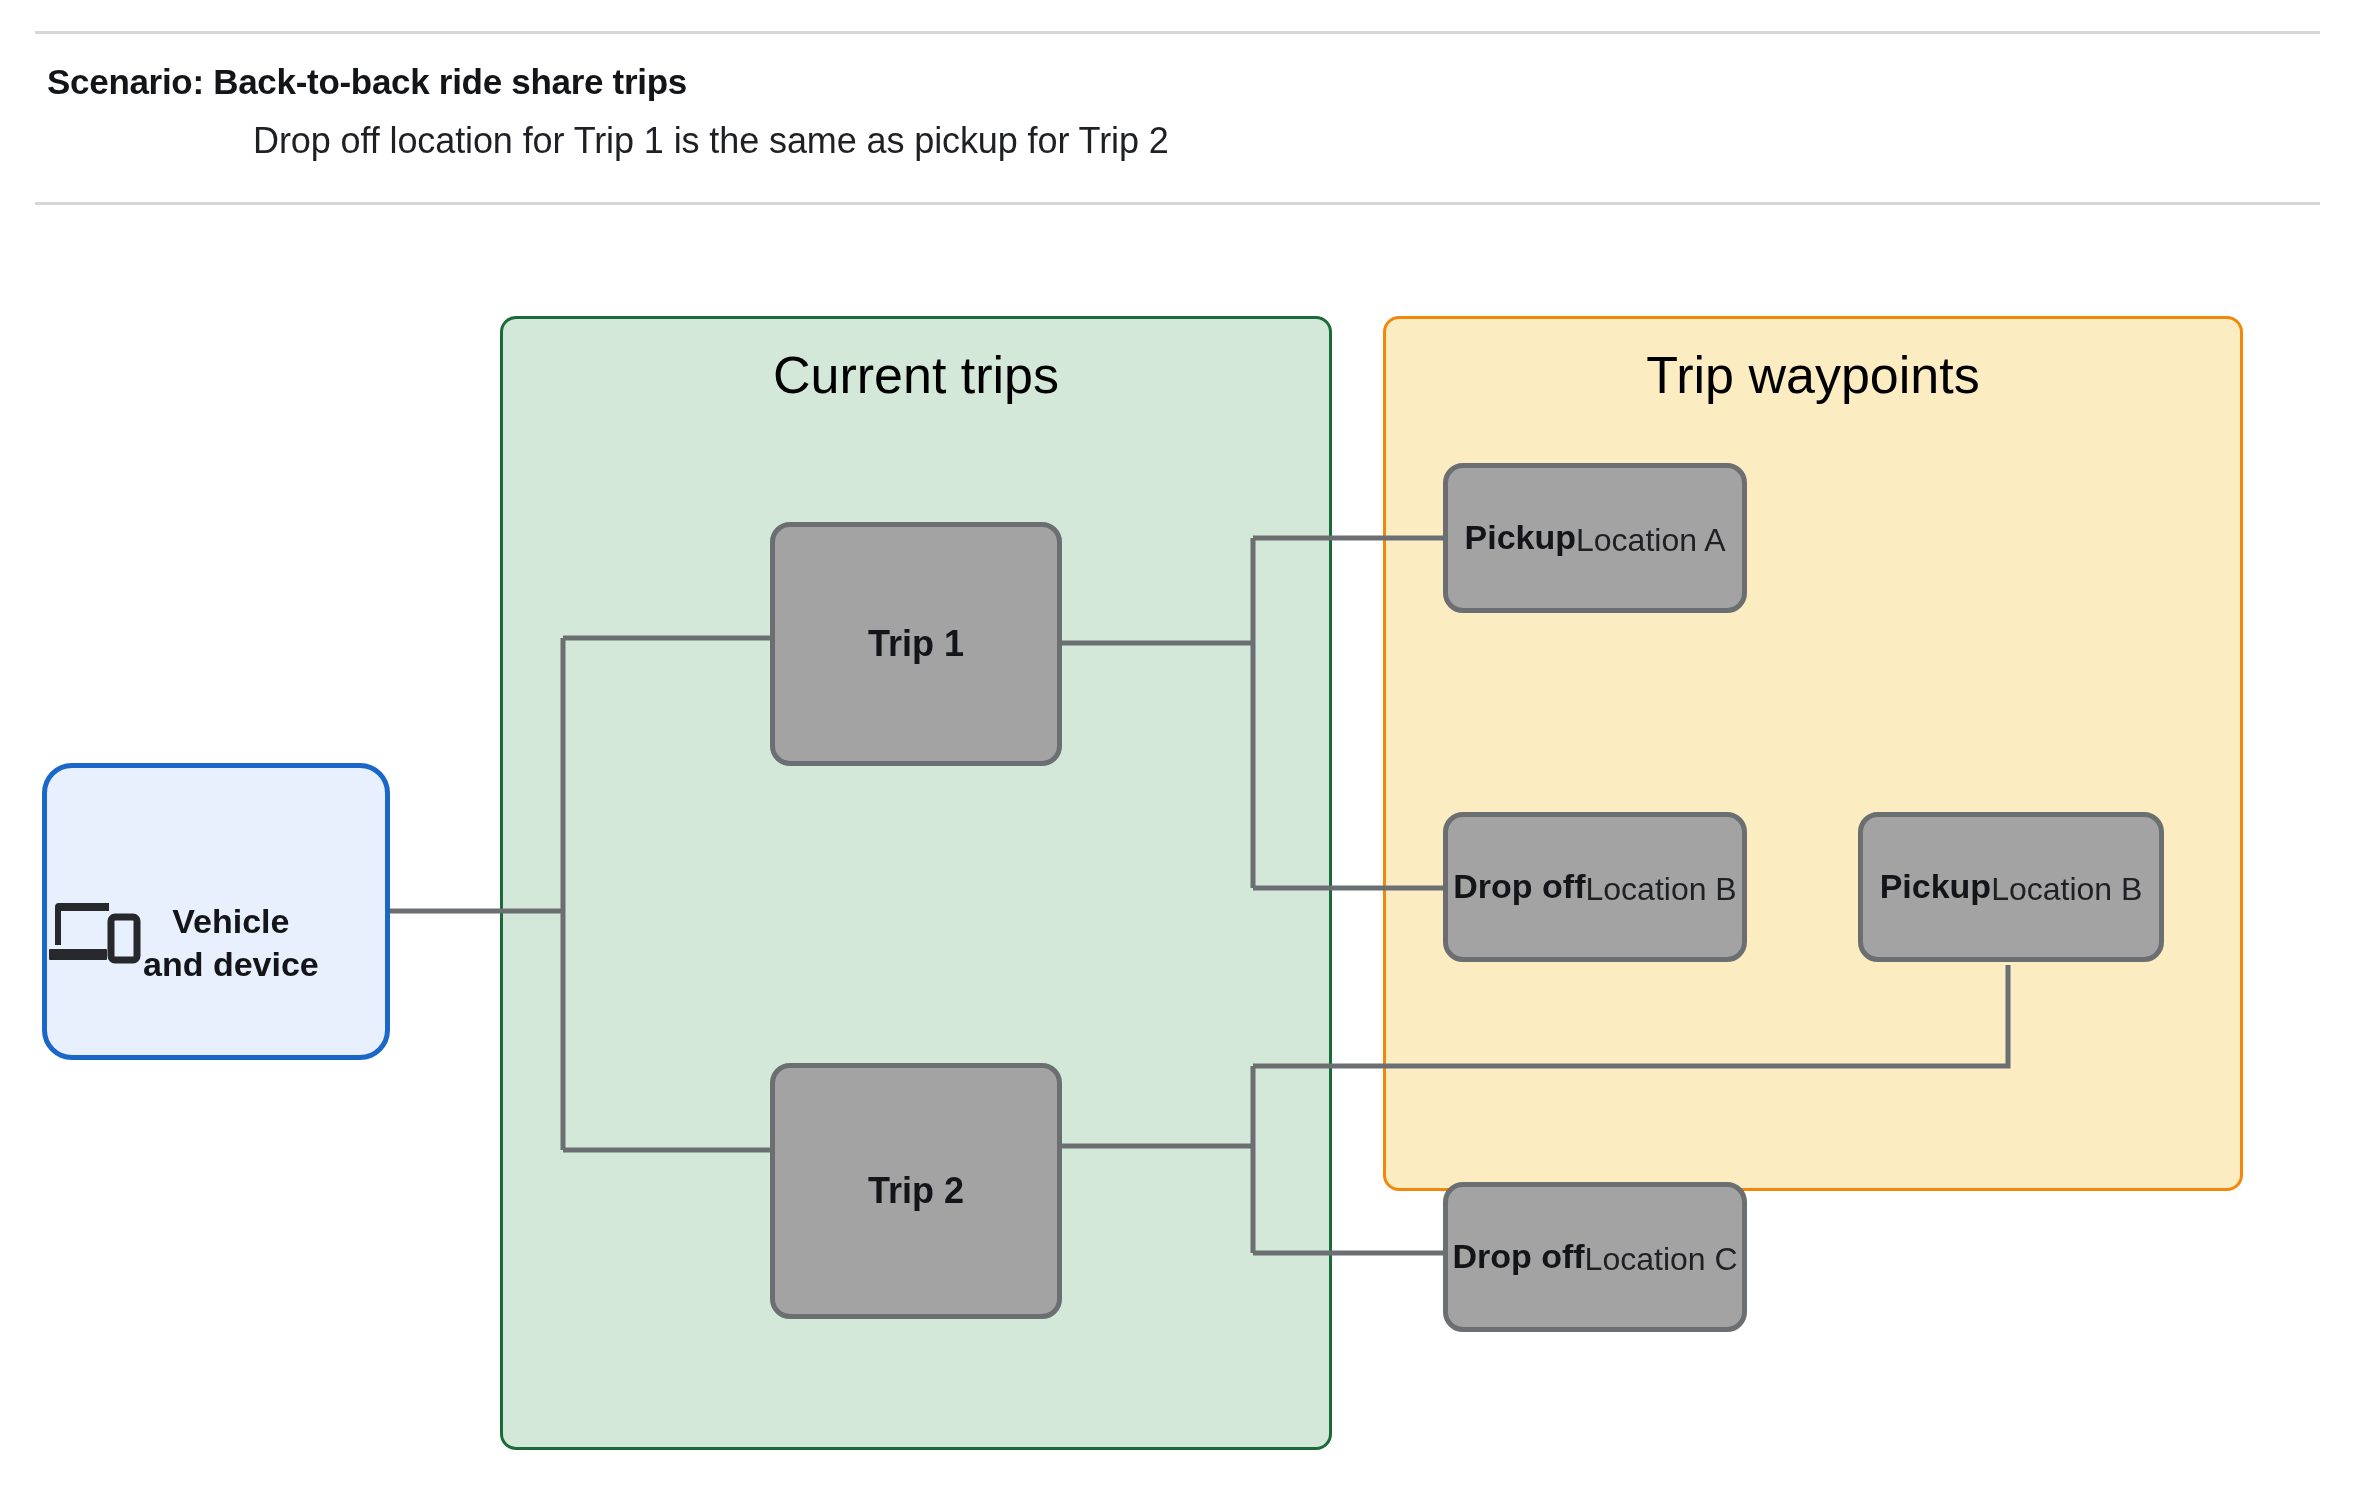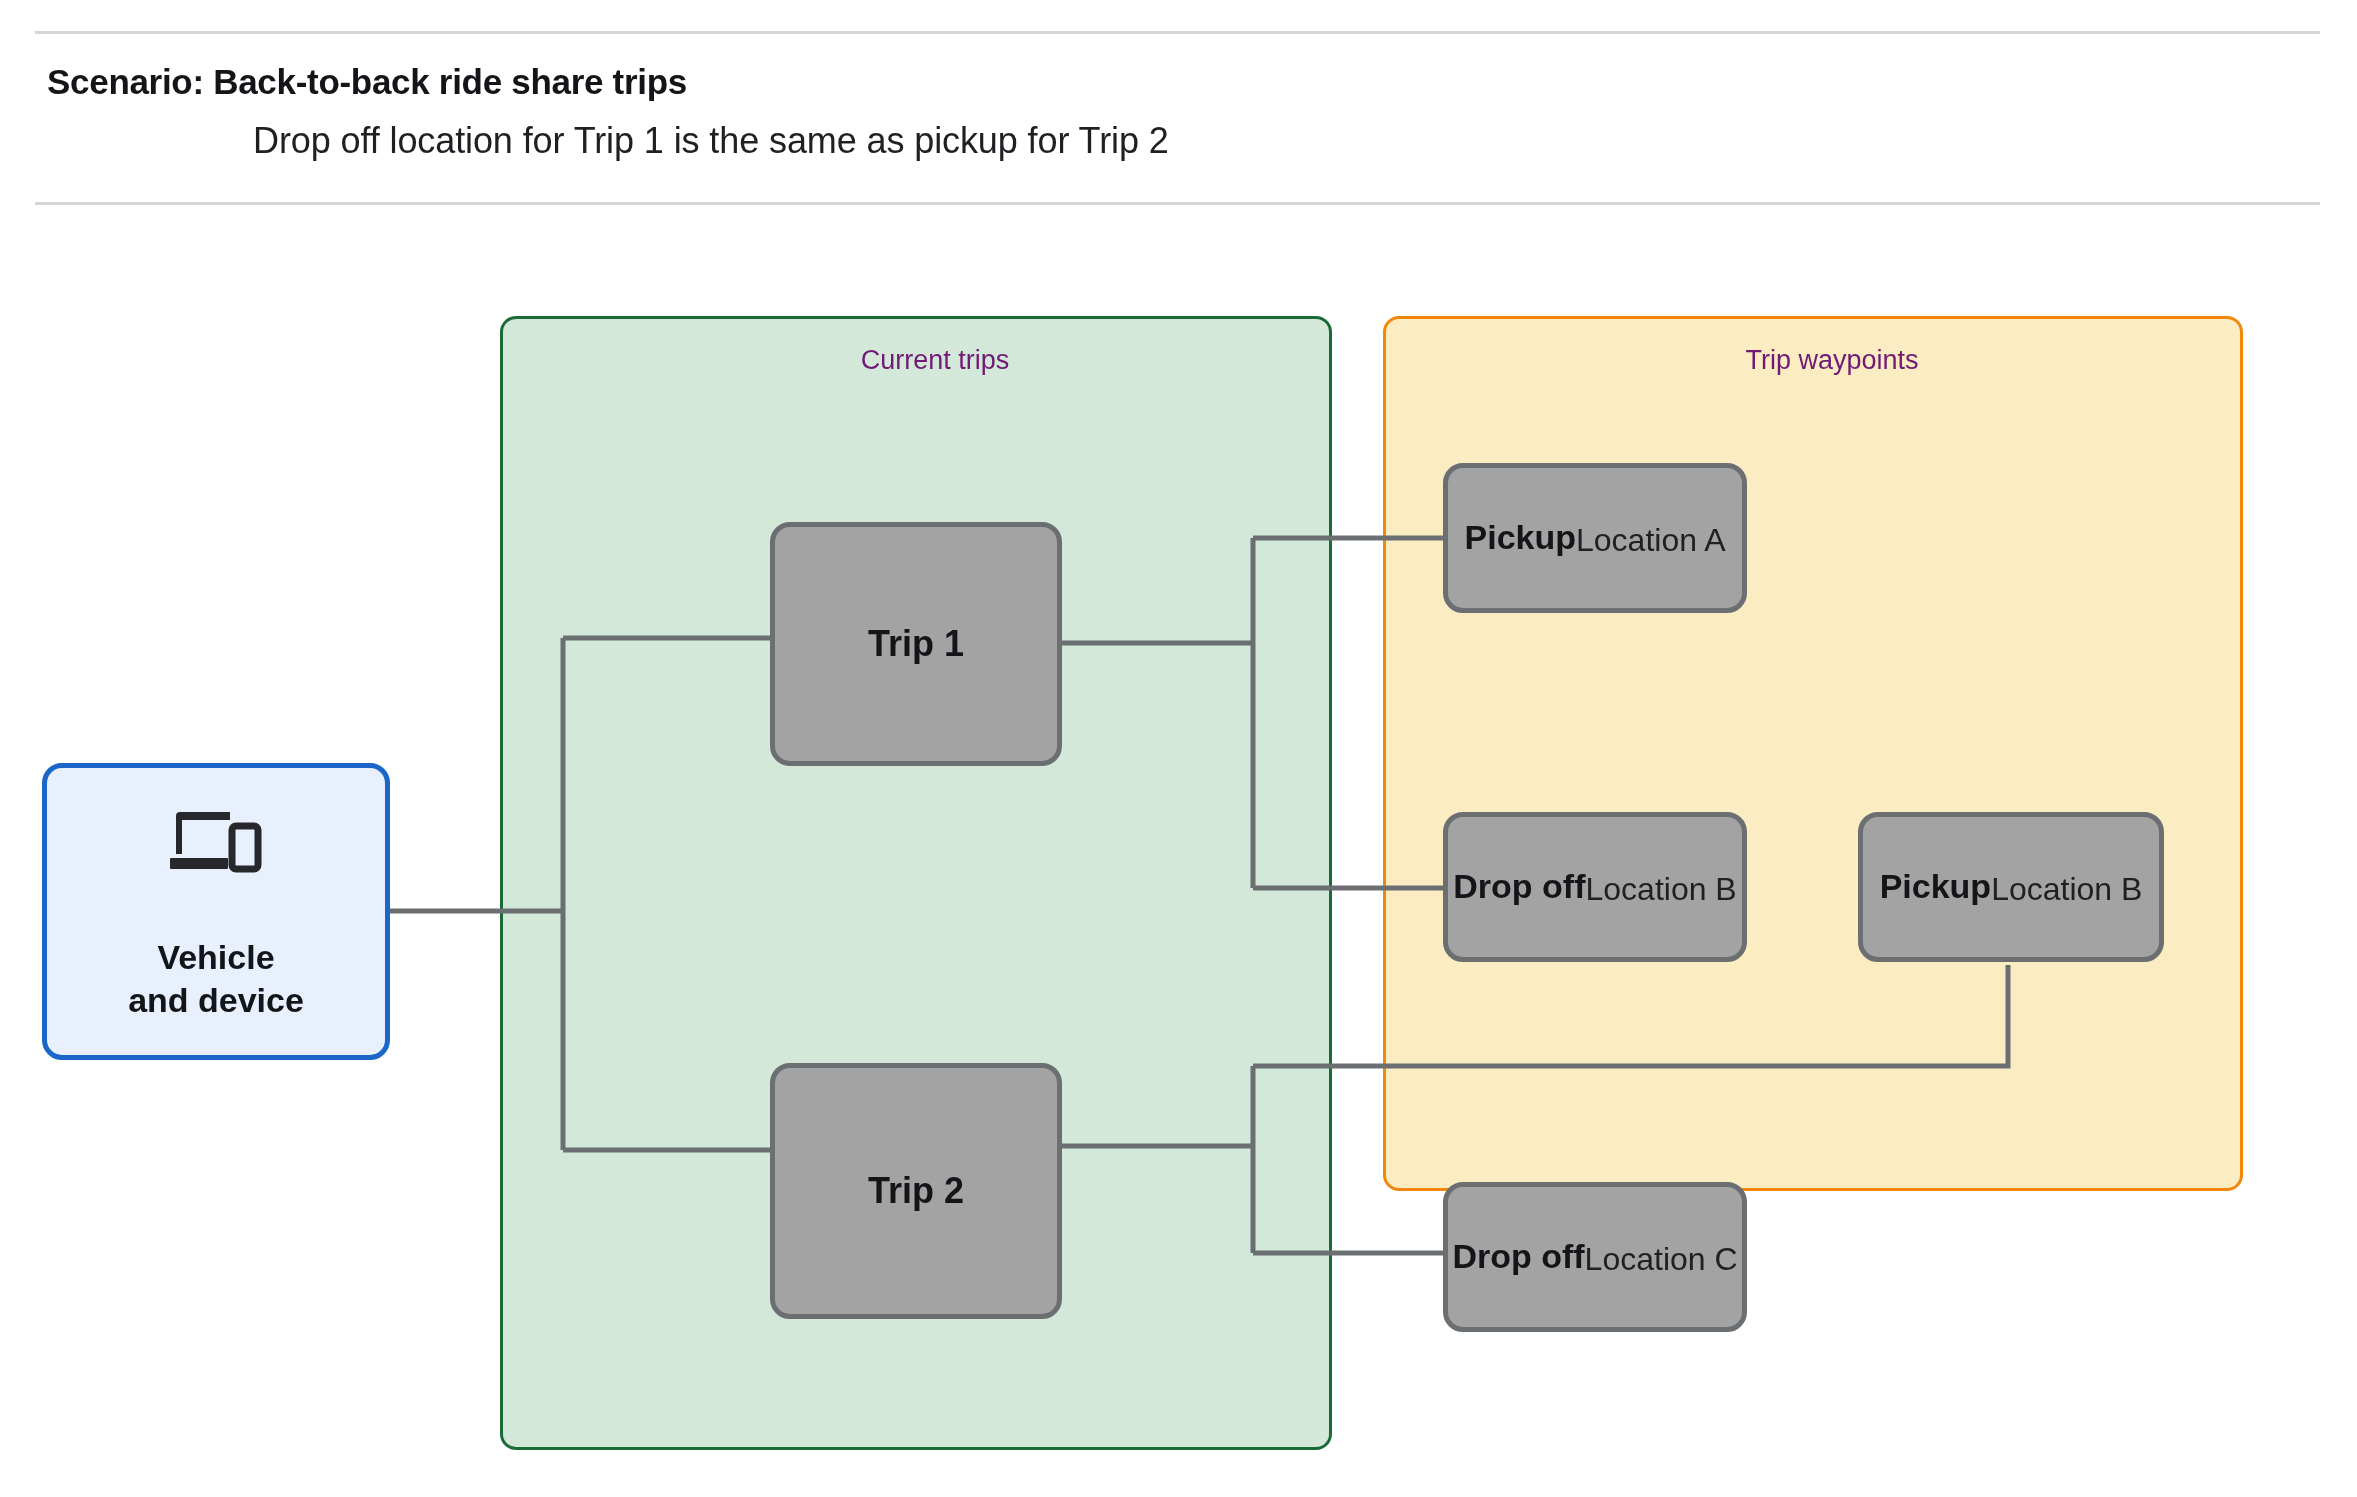--- a/index.html
+++ b/index.html
@@ -73,24 +73,23 @@
     height: 875px;
     background: #fcecc1;
     border: 3px solid #f2870b;
   }
   .panel-title {
     position: absolute;
     top: 26px;
     left: 0;
     width: 100%;
     text-align: center;
-    font-size: 27px;
+    font-size: 52px;
     font-weight: 400;
-    color: #701a75;
-    padding-left: 19px;
+    color: #000000;
   }
 
   
   #wires {
     position: absolute;
     left: 0;
     top: 0;
     width: 2357px;
     height: 1497px;
     pointer-events: none;
@@ -144,23 +143,23 @@
   
   #node-vehicle-device {
     position: absolute;
     left: 42px;
     top: 763px;
     width: 348px;
     height: 297px;
     box-sizing: border-box;
     background: #e8f0fe;
     border: 5px solid #1a66c9;
-    border-radius: 20px;
+    border-radius: 30px;
     display: flex;
-    flex-direction: column;
+    flex-direction: row;
     align-items: center;
     justify-content: flex-start;
   }
   #device-icon {
     margin-top: 42px;
     width: 96px;
     height: 64px;
   }
   #vehicle-device-label {
     margin-top: 62px;

